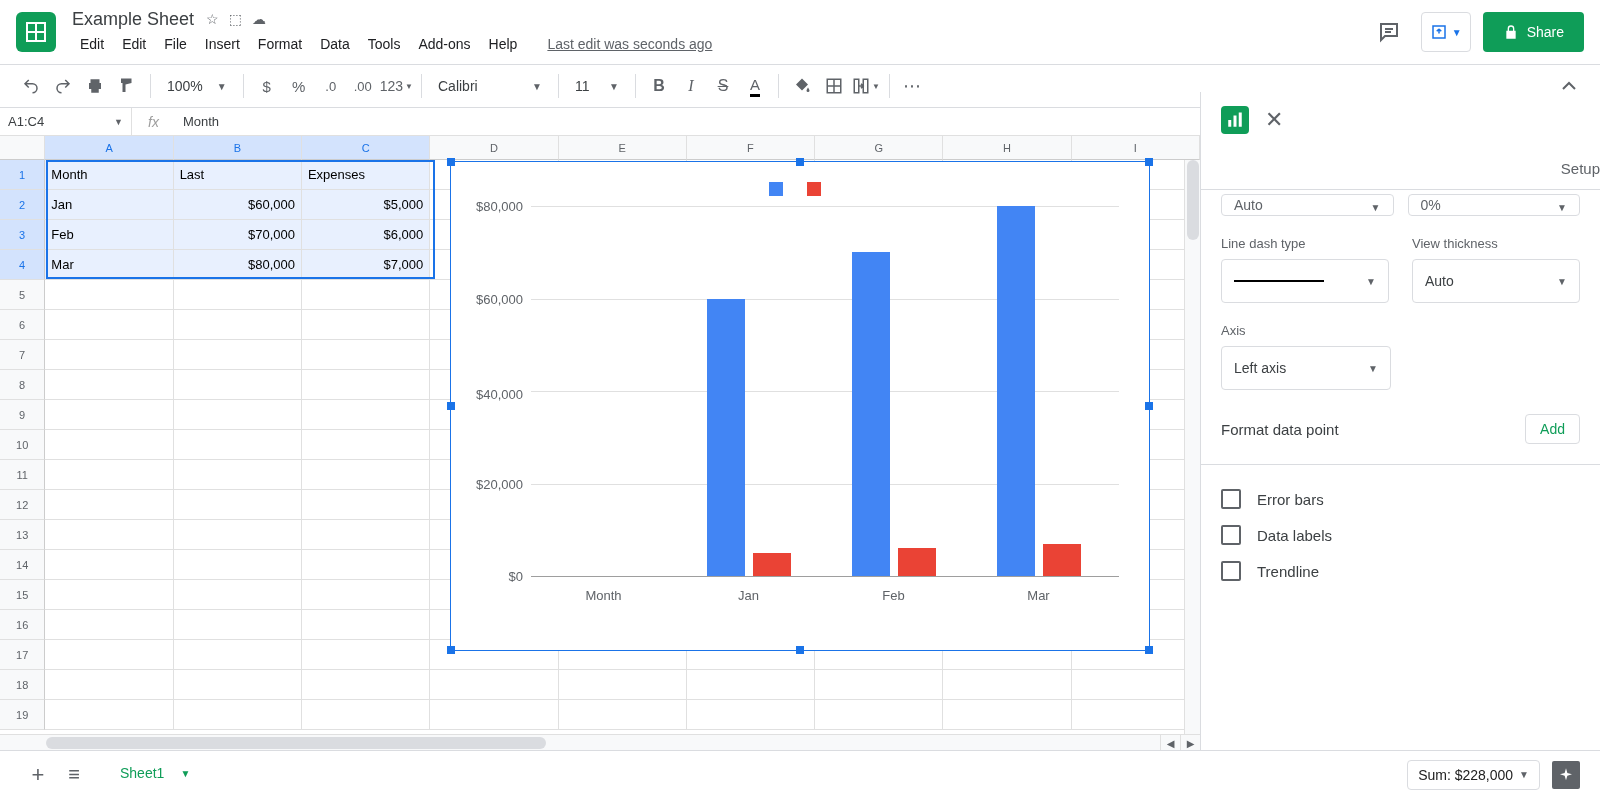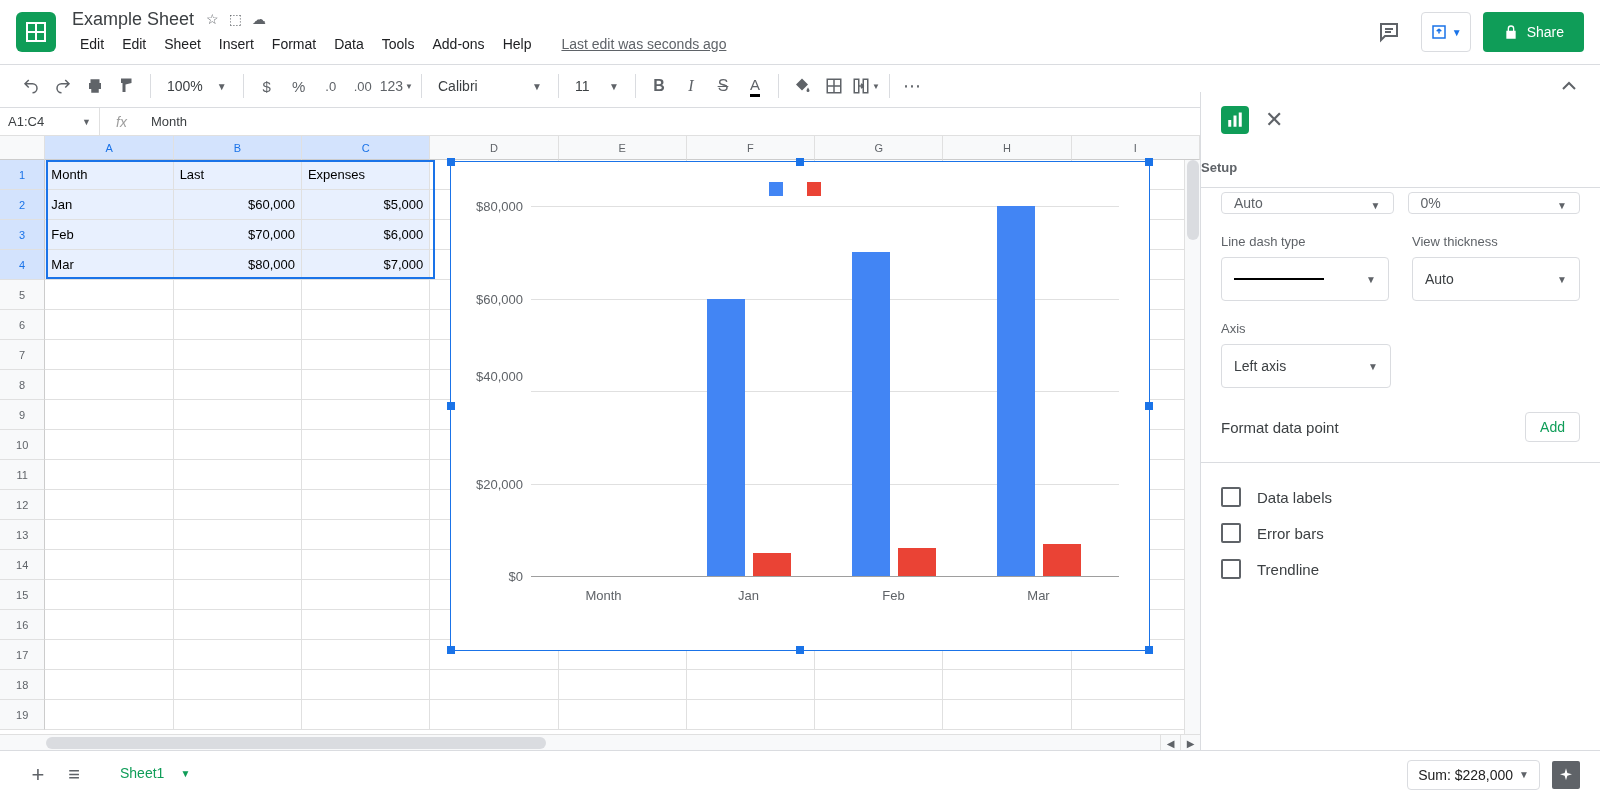--- a/index.html
+++ b/index.html
@@ -24,21 +24,21 @@
 
 
 .toolbar { height: 44px; border-top: 1px solid #dadce0; border-bottom: 1px solid #dadce0; display: flex; align-items: center; padding: 0 16px; gap: 2px; }
 .tb-btn { min-width: 30px; height: 30px; display: flex; align-items: center; justify-content: center; cursor: pointer; border-radius: 4px; color: #5f6368;}
 .tb-sep { width: 1px; height: 24px; background: #dadce0; margin: 0 6px; }
 .tb-zoom, .tb-font, .tb-size { display: flex; align-items: center; gap: 4px; padding: 0 8px; height: 30px; cursor: pointer; color: #3c4043;}
 .tb-collapse { margin-left: auto; }
 
 
 .namebar { height: 28px; display: flex; align-items: center; border-bottom: 1px solid #e0e0e0; }
-.namebox { width: 100px; border-right: 1px solid #e0e0e0; padding: 0 8px; display: flex; align-items: center; justify-content: space-between; color: #3c4043; font-size: 13px; height: 100%; }
+.namebox { width: 132px; border-right: 1px solid #e0e0e0; padding: 0 8px; display: flex; align-items: center; justify-content: space-between; color: #3c4043; font-size: 13px; height: 100%; }
 .fx { padding: 0 16px; color: #9e9e9e; font-style: italic; }
 .formula-input { padding: 0 8px; font-size: 13px; color: #3c4043; }
 
 
 .main { display: flex; height: 614px; }
 .sheet-area { flex: 1; position: relative; overflow: hidden; }
 
 
 .col-headers { display: flex; height: 24px; background: #f8f9fa; }
 .corner { width: 46px; border-right: 1px solid #e0e0e0; border-bottom: 1px solid #ccc; background: #f8f9fa; }
@@ -73,21 +73,21 @@
 .bar.red { background: #ea4335; }
 .xlabel { position: absolute; font-size: 13px; color: #5f6368; transform: translateX(-50%); }
 
 
 .editor { width: 400px; border-left: 1px solid #dadce0; display: flex; flex-direction: column; height: 658px; margin-top: -44px; background: #fff; }
 .editor-header { height: 56px; display: flex; align-items: center; padding: 0 20px; gap: 16px; }
 .editor-icon { width: 28px; height: 28px; background: #0f9d58; border-radius: 4px; display: flex; align-items: center; justify-content: center; }
 .editor-title { font-size: 22px; color: #3c4043; flex: 1; }
 .editor-close { font-size: 22px; color: #5f6368; cursor: pointer; }
 .editor-tabs { display: flex; border-bottom: 1px solid #dadce0; }
-.editor-tab { flex: 1; text-align: left; padding: 12px 0; font-size: 13px; color: #5f6368; cursor: pointer; font-weight: 700; }
+.editor-tab { flex: 1; text-align: right; padding: 12px 0; font-size: 15px; color: #5f6368; cursor: pointer; font-weight: 400; }
 .editor-tab.active { color: #0f9d58; border-bottom: 3px solid #0f9d58; }
 .editor-body { flex: 1; overflow-y: auto; padding: 12px 20px; }
 .field-row { display: flex; gap: 23px; margin-bottom: 20px; }
 .field { flex: 1; }
 .field-label { font-size: 13px; color: #5f6368; margin-bottom: 8px; }
 .field-select { border: 1px solid #dadce0; border-radius: 4px; height: 44px; display: flex; align-items: center; justify-content: space-between; padding: 0 12px; cursor: pointer; font-size: 14px; color: #3c4043; }
 .section-title { font-size: 15px; color: #3c4043; font-weight: 500; }
 .format-row { display: flex; align-items: center; justify-content: space-between; margin: 20px 0; }
 .add-btn { border: 1px solid #dadce0; border-radius: 4px; padding: 6px 14px; color: #0f9d58; font-weight: 500; cursor: pointer; }
 .divider { border-top: 1px solid #dadce0; margin: 16px -20px; }
@@ -128,21 +128,21 @@
       <span class="doc-title">Example Sheet</span>
       <div class="title-icons">
         <span>☆</span>
         <span>⬚</span>
         <span>☁</span>
       </div>
     </div>
     <div class="menu-row" id="menu-row">
         <span class="menu-item">Edit</span>
         <span class="menu-item">Edit</span>
-        <span class="menu-item">Sheet</span>
+        <span class="menu-item">File</span>
         <span class="menu-item">Insert</span>
         <span class="menu-item">Format</span>
         <span class="menu-item">Data</span>
         <span class="menu-item">Tools</span>
         <span class="menu-item">Add-ons</span>
         <span class="menu-item">Help</span>
         <span class="last-edit">Last edit was seconds ago</span>
       </div>
   </div>
   <div class="right-actions">
@@ -517,21 +517,21 @@
         <div class="chart-legend">
           <div class="legend-swatch" style="background:#4285f4"></div>
           <div class="legend-swatch" style="background:#ea4335"></div>
         </div>
         <div class="chart-plot" id="plot">
             <div class="gridline base" style="top: 370px;"></div>
             <div class="ylabel" style="top: 370px;">$0</div>
             <div class="gridline" style="top: 277.5px;"></div>
             <div class="ylabel" style="top: 277.5px;">$20,000</div>
             <div class="gridline" style="top: 185px;"></div>
-            <div class="ylabel" style="top: 170px;">$40,000</div>
+            <div class="ylabel" style="top: 188px;">$40,000</div>
             <div class="gridline" style="top: 92.5px;"></div>
             <div class="ylabel" style="top: 92.5px;">$60,000</div>
             <div class="gridline" style="top: 0px;"></div>
             <div class="ylabel" style="top: 0px;">$80,000</div>
             <div class="xlabel" style="left: 72.5px; top: 382px;">Month</div>
             <div class="bar-group" style="left: 30.5px; bottom: 30px;">
               <div class="bar blue" style="height: 0px; background: rgb(66, 133, 244);"></div>
               <div class="bar red" style="height: 0px; background: rgb(234, 67, 53);"></div>
             </div>
             <div class="xlabel" style="left: 217.5px; top: 382px;">Jan</div>
@@ -613,25 +613,25 @@
           <span style="font-size:10px;color:#5f6368">▼</span>
         </div>
       </div>
       <div class="format-row">
         <span class="section-title">Format data point</span>
         <div class="add-btn">Add</div>
       </div>
       <div class="divider"></div>
       <div class="check-row">
         <div class="checkbox"></div>
-          <span class="check-label">Data labels</span>
+          <span class="check-label">Error bars</span>
       </div>
       <div class="check-row">
         <div class="checkbox"></div>
-          <span class="check-label">Error bars</span>
+          <span class="check-label">Data labels</span>
       </div>
       <div class="check-row">
         <div class="checkbox"></div>
           <span class="check-label">Trendline</span>
       </div>
     </div>
   </div>
 </div>
 
 <div class="statusbar">

